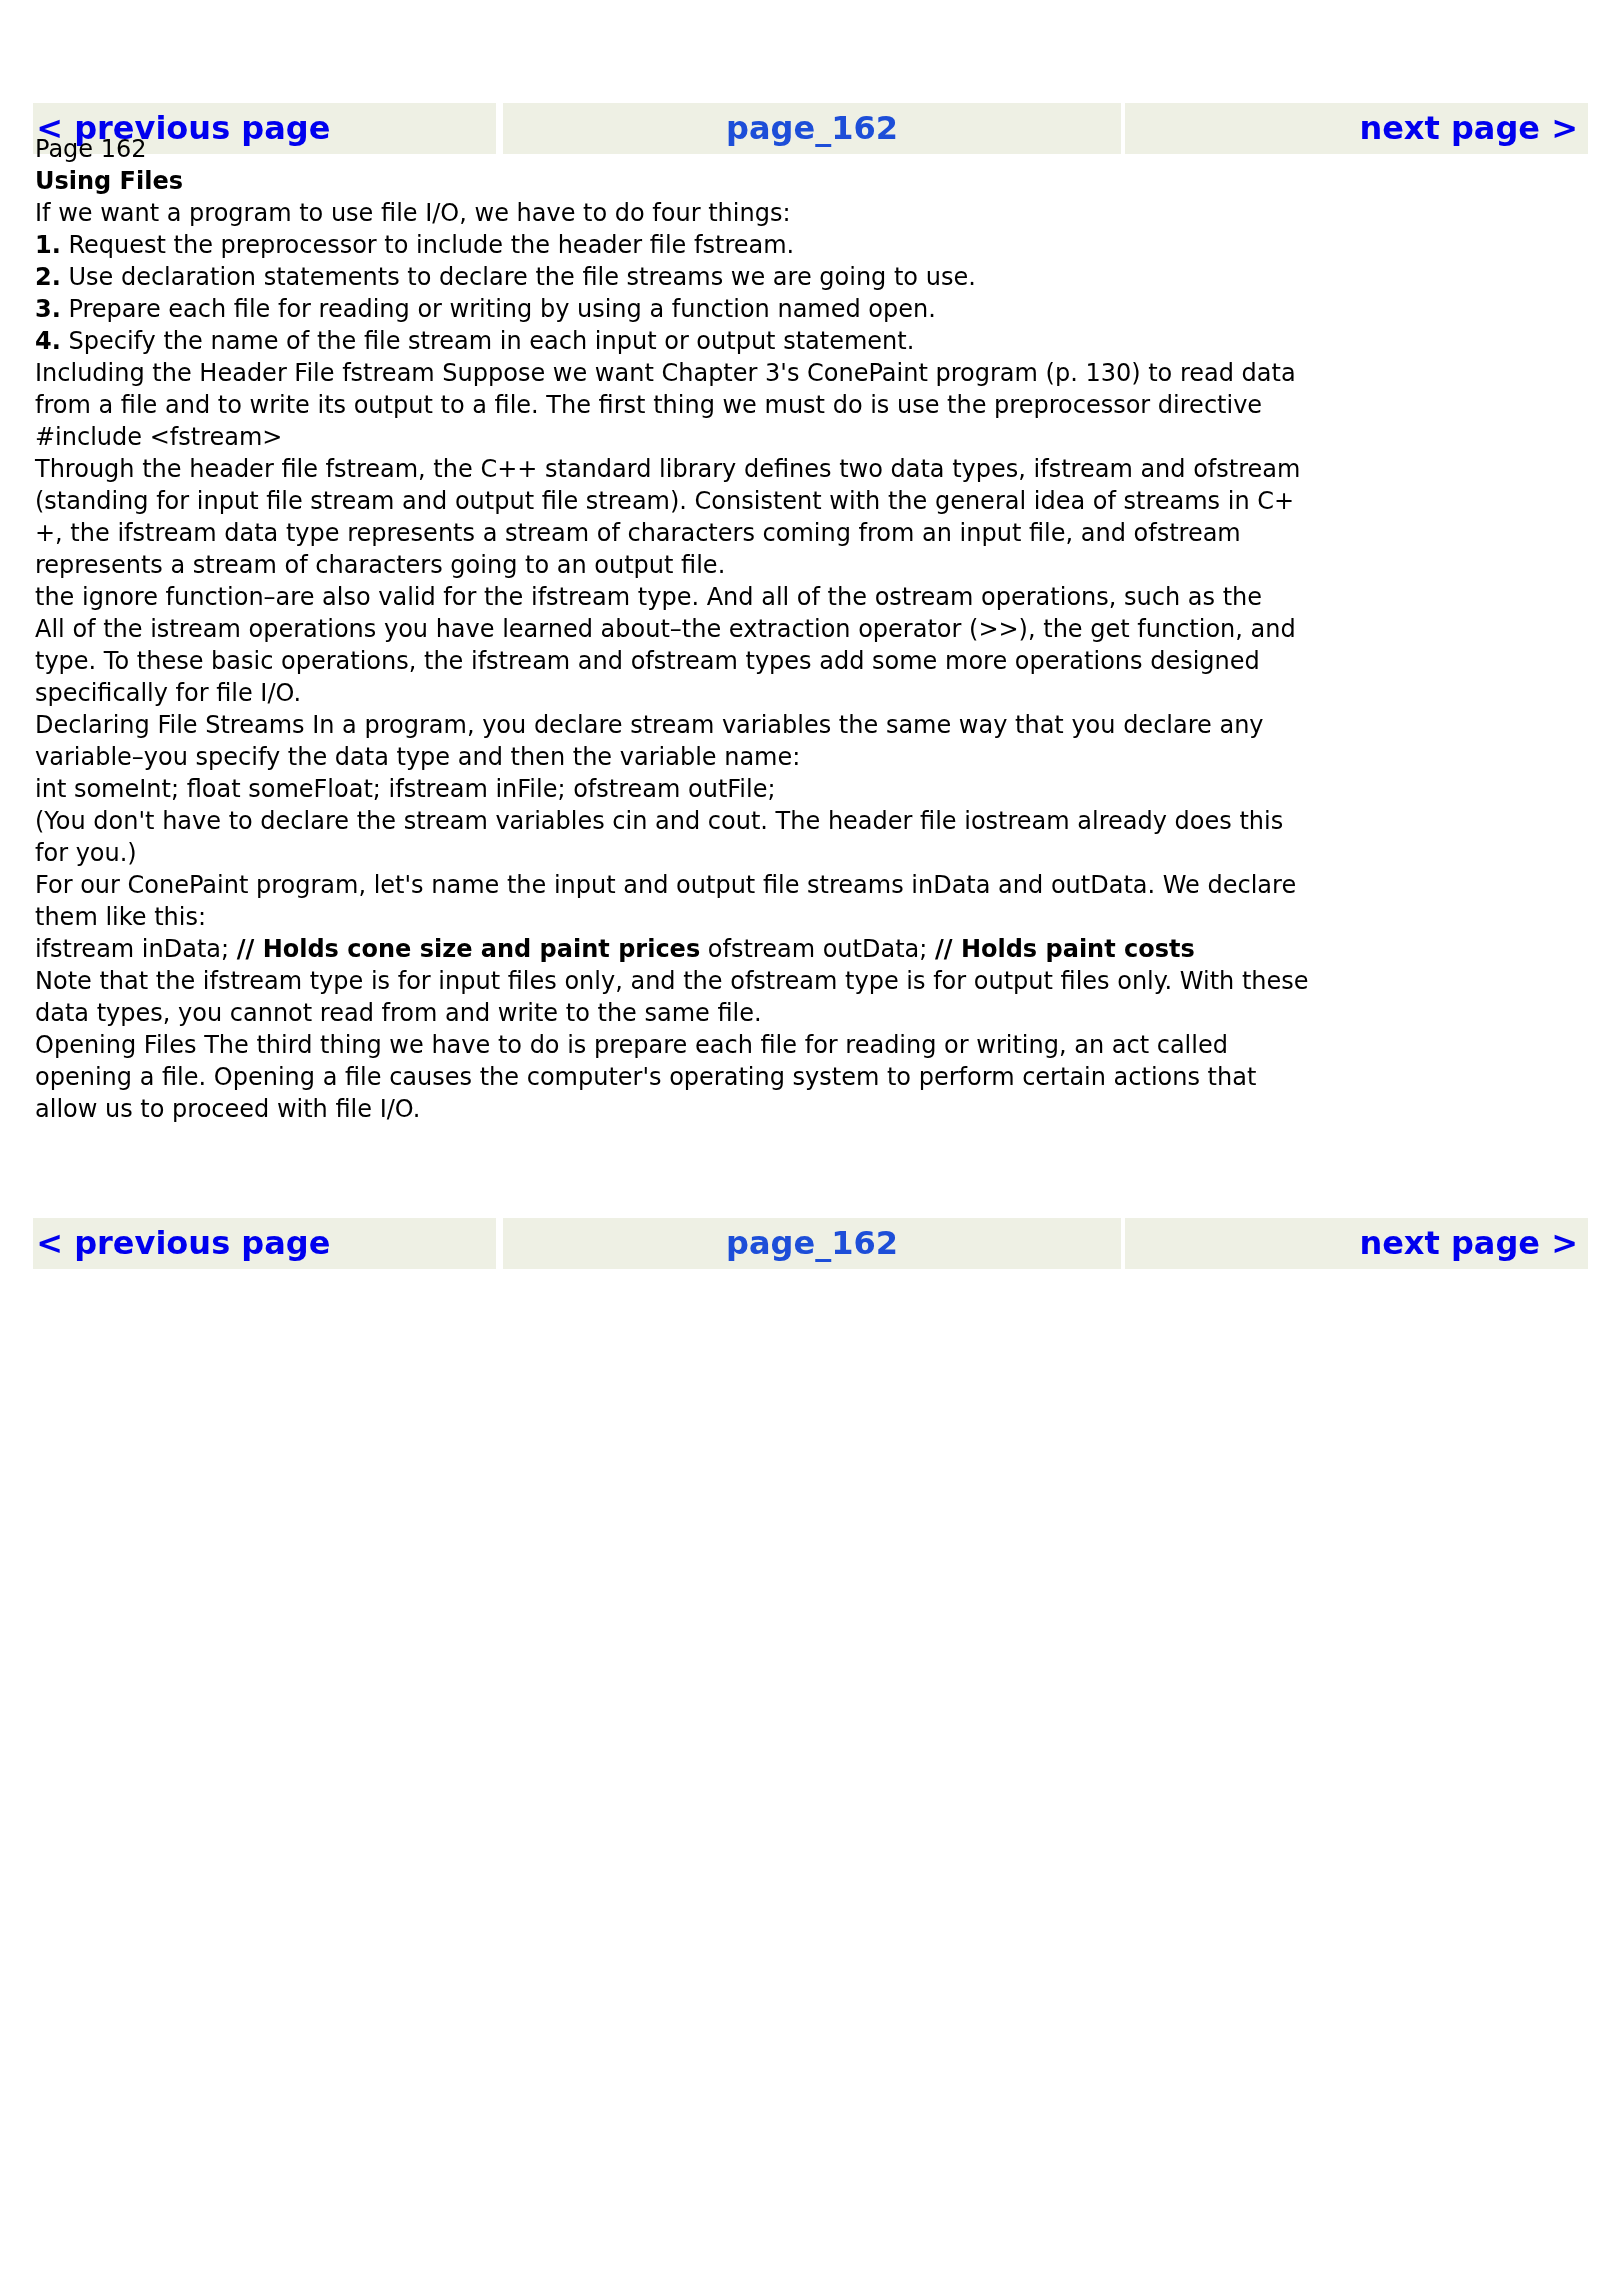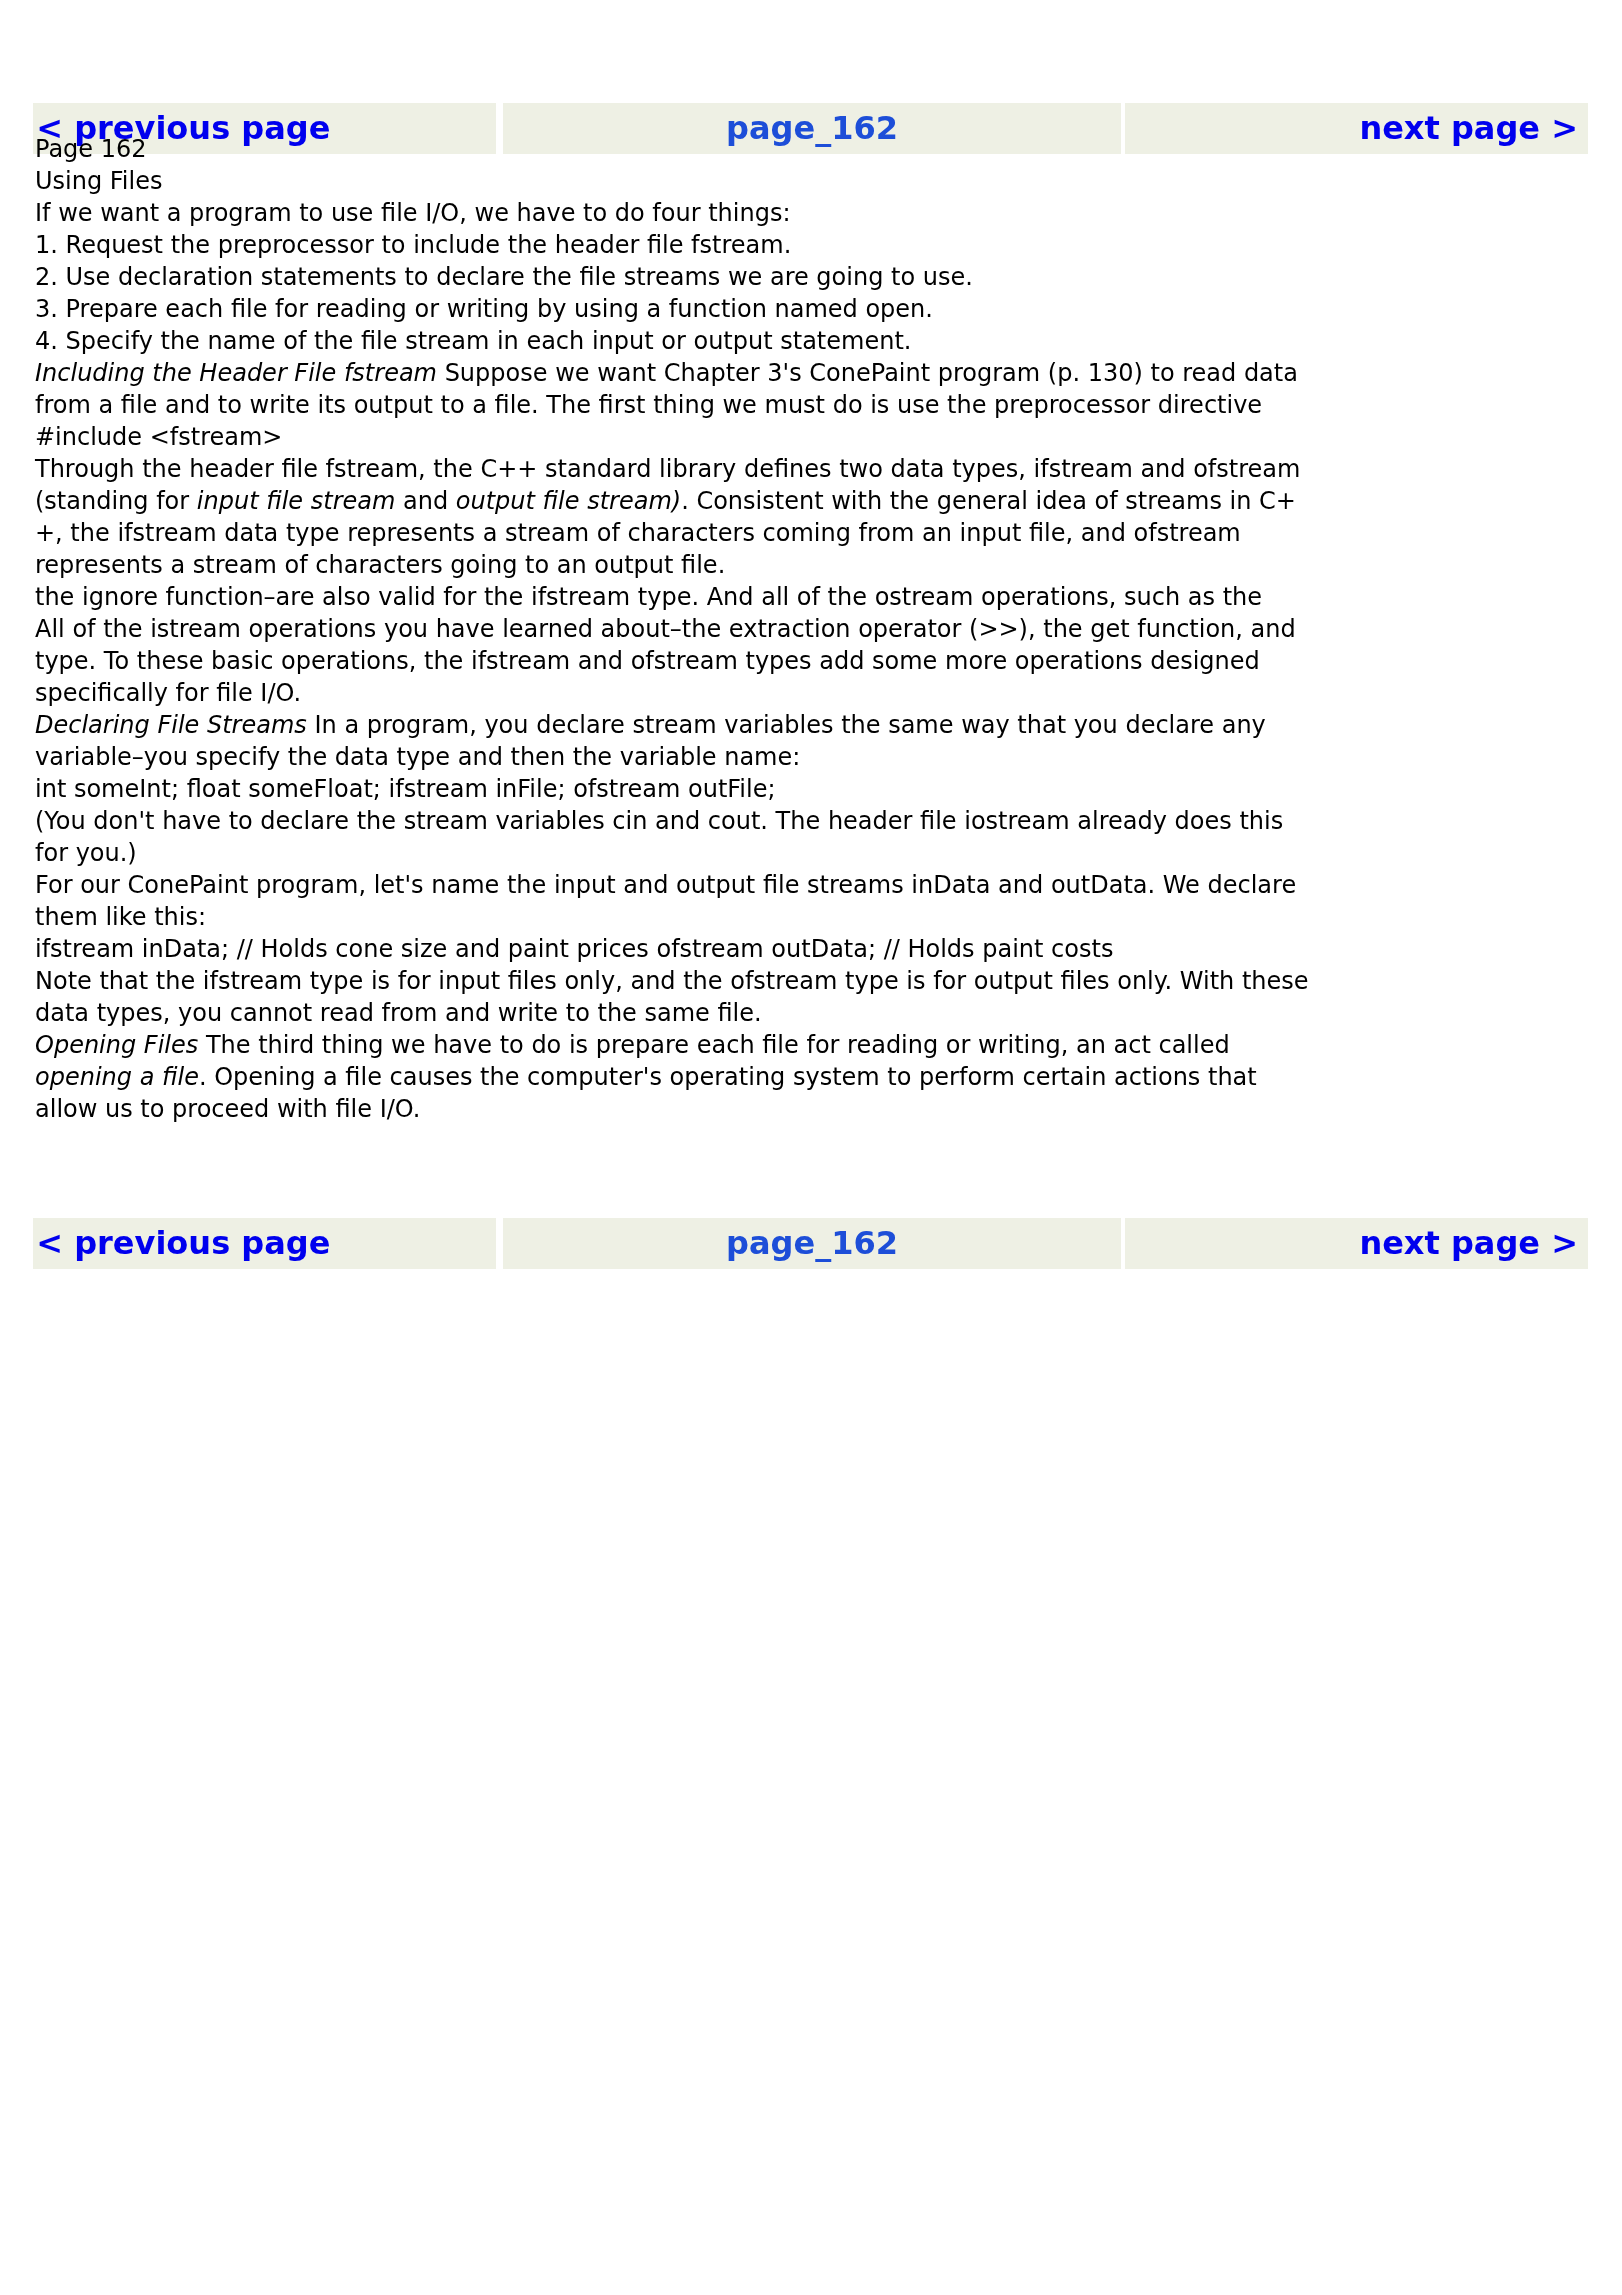--- a/index.html
+++ b/index.html
@@ -11,22 +11,22 @@
   .cell { position: absolute; top: 0; height: 51px; background: #eef0e4;
           font-family: "DejaVu Sans", sans-serif; font-weight: bold; font-size: 32px;
           line-height: 51px; white-space: nowrap; box-sizing: border-box; }
   .cell-prev { left: 0; width: 463px; padding-left: 3.2px; }
   .cell-mid { left: 470px; width: 618px; text-align: center; color: #1d4ed8; }
   .cell-next { left: 1092px; width: 463px; text-align: right; padding-right: 10px; }
   .cell a { color: #0000ee; text-decoration: none; cursor: pointer; }
   .content { position: absolute; left: 35px; top: 133px; width: 1553px;
              font-size: 24px; line-height: 32px; }
   .line { white-space: nowrap; height: 32px; }
-  .b { font-weight: normal; }
-  .i { font-style: italic; }
+  .b { font-weight: bold; }
+  .i { }
 </style>
 </head>
 <body>
 
 <div class="nav nav-top">
   <div class="cell cell-prev">
     <a>&lt; previous page</a>
   </div>
   <div class="cell cell-mid">page_162</div>
   <div class="cell cell-next">

